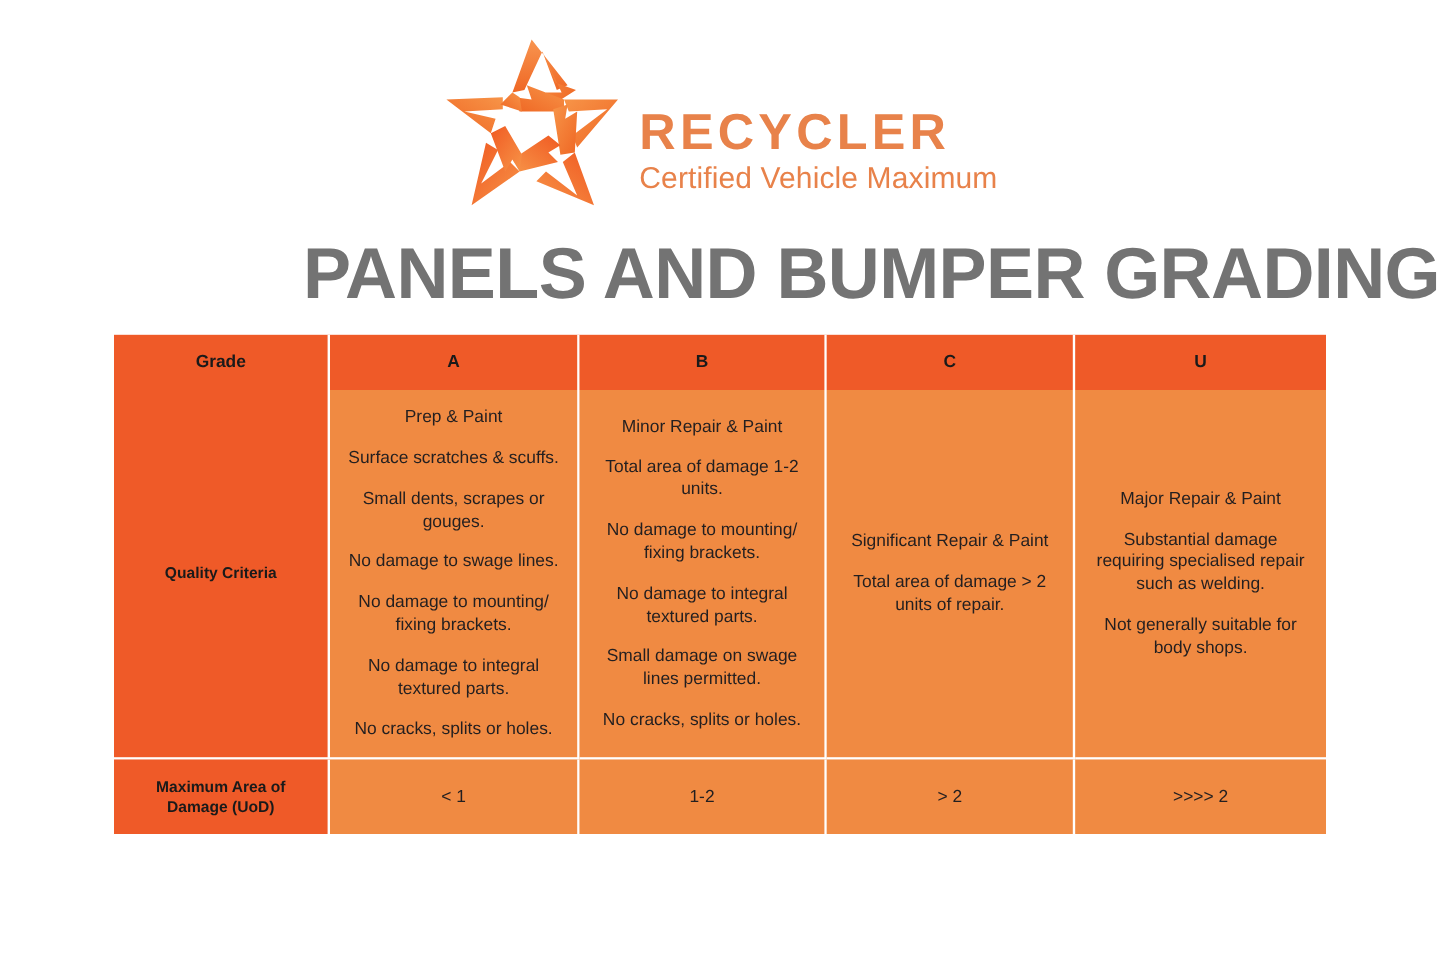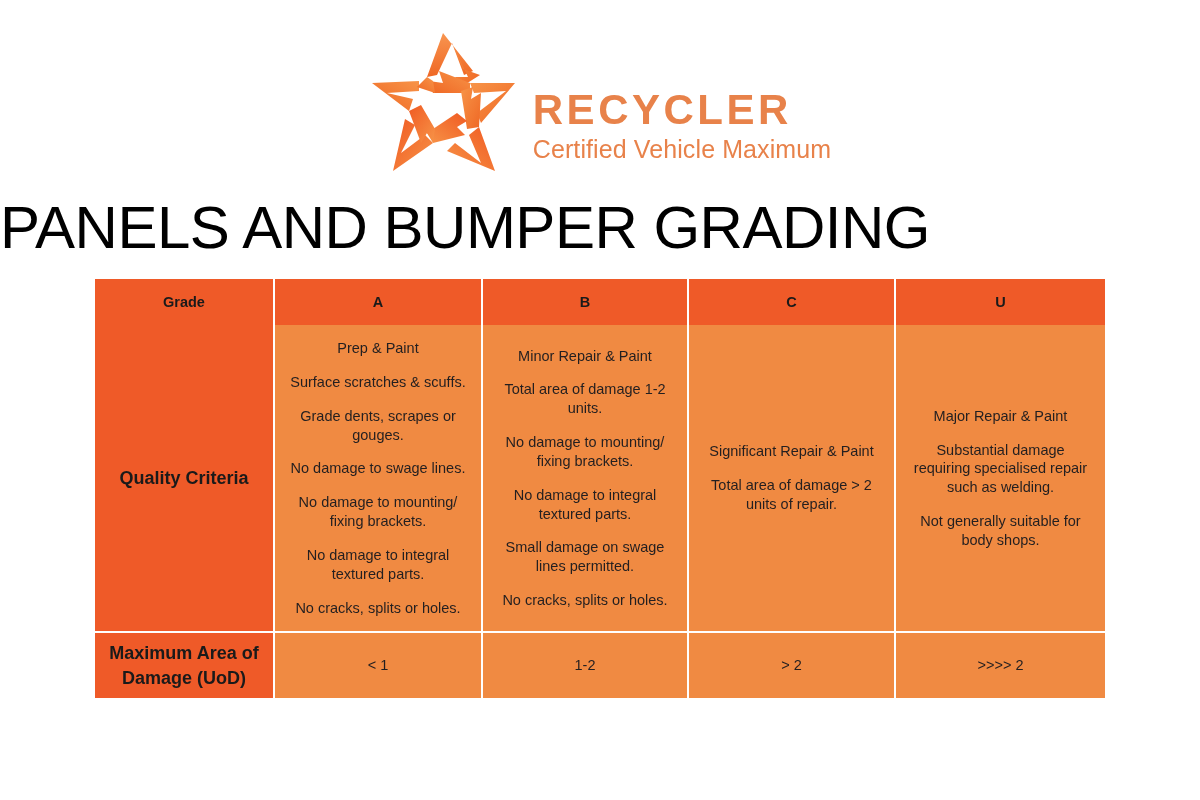--- a/index.html
+++ b/index.html
@@ -58,24 +58,24 @@
     line-height: 1.5;
     white-space: nowrap;
     letter-spacing: 0.1px;
   }
 
   
   .page-title {
     position: absolute;
     left: 0; top: 195px;
     width: 1200px;
-    text-align: left;
+    text-align: right;
     font-size: 60px;
-    font-weight: normal;
-    color: #000000;
+    font-weight: bold;
+    color: #737373;
     letter-spacing: -0.5px;
     line-height: 1.1;
     white-space: nowrap;
   }
 
   
   .grading-table {
     position: absolute;
     left: 95px;
     top: 279px;
@@ -106,21 +106,21 @@
     height: 46px;
     font-size: 14.5px;
     font-weight: bold;
     color: #1a1a1a;
     text-align: center;
   }
 
   
   td.label-cell {
     background: #ef5a28;
-    font-size: 18px;
+    font-size: 13px;
     font-weight: bold;
     color: #1a1a1a;
     text-align: center;
     padding: 8px 10px;
     line-height: 1.35;
   }
 
   
   td.data-cell {
     background: #f08a42;
@@ -219,21 +219,21 @@
     </thead>
     <tbody>
 
       <tr>
         <td class="label-cell">Quality Criteria</td>
 
         <td class="data-cell criteria-cell">
           <div class="cell-head">Prep &amp; Paint</div>
           <div class="cell-body">
             <div class="cell-line">Surface scratches &amp; scuffs.</div>
-            <div class="cell-line">Grade dents, scrapes or gouges.</div>
+            <div class="cell-line">Small dents, scrapes or gouges.</div>
             <div class="cell-line">No damage to swage lines.</div>
             <div class="cell-line">No damage to mounting/ fixing brackets.</div>
             <div class="cell-line">No damage to integral textured parts.</div>
             <div class="cell-line">No cracks, splits or holes.</div>
           </div>
         </td>
 
         <td class="data-cell criteria-cell">
           <div class="cell-head">Minor Repair &amp; Paint</div>
           <div class="cell-body">

